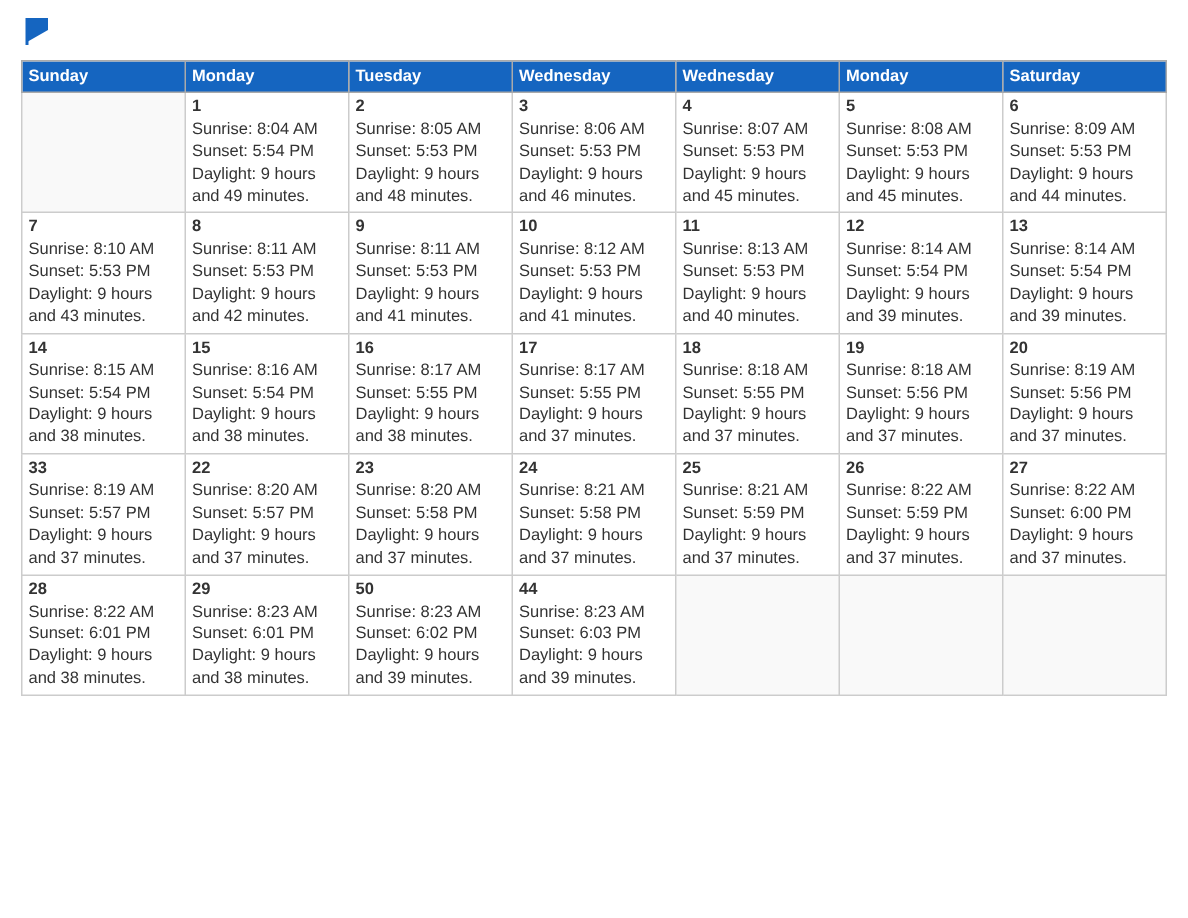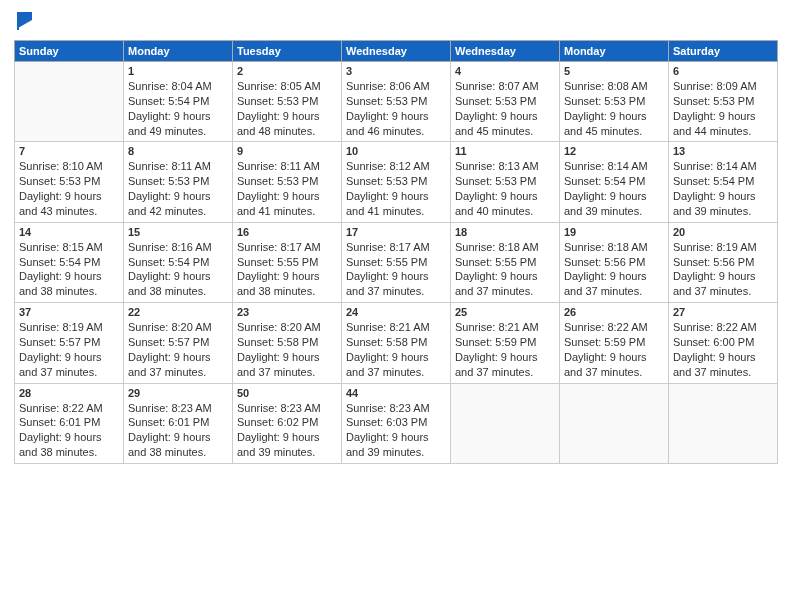--- a/index.html
+++ b/index.html
@@ -207,21 +207,21 @@
             <span class="day-num">19</span>
             <div class="day-info">Sunrise: 8:18 AM<br>Sunset: 5:56 PM<br>Daylight: 9 hours<br>and 37 minutes.</div>
           </td>
           <td>
             <span class="day-num">20</span>
             <div class="day-info">Sunrise: 8:19 AM<br>Sunset: 5:56 PM<br>Daylight: 9 hours<br>and 37 minutes.</div>
           </td>
         </tr>
         <tr>
           <td>
-            <span class="day-num">37</span>
+            <span class="day-num">33</span>
             <div class="day-info">Sunrise: 8:19 AM<br>Sunset: 5:57 PM<br>Daylight: 9 hours<br>and 37 minutes.</div>
           </td>
           <td>
             <span class="day-num">22</span>
             <div class="day-info">Sunrise: 8:20 AM<br>Sunset: 5:57 PM<br>Daylight: 9 hours<br>and 37 minutes.</div>
           </td>
           <td>
             <span class="day-num">23</span>
             <div class="day-info">Sunrise: 8:20 AM<br>Sunset: 5:58 PM<br>Daylight: 9 hours<br>and 37 minutes.</div>
           </td>

